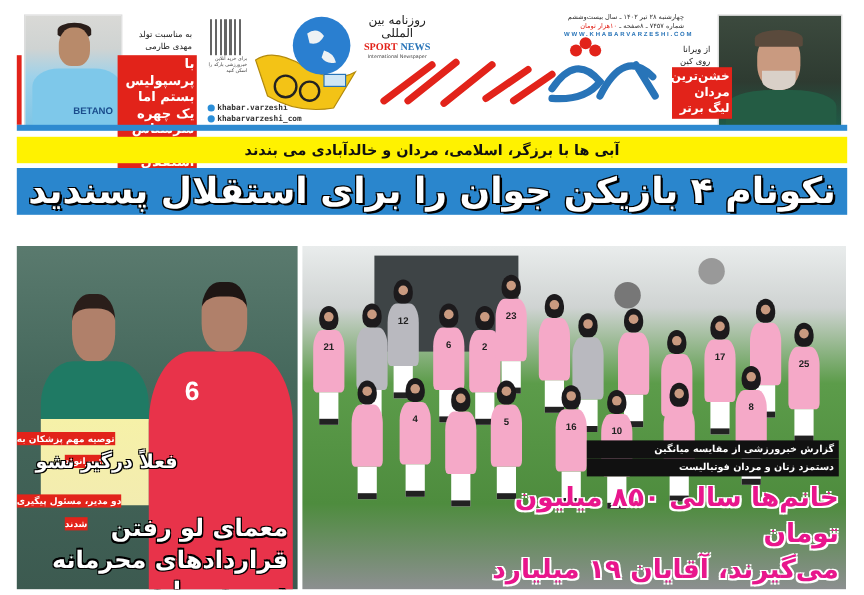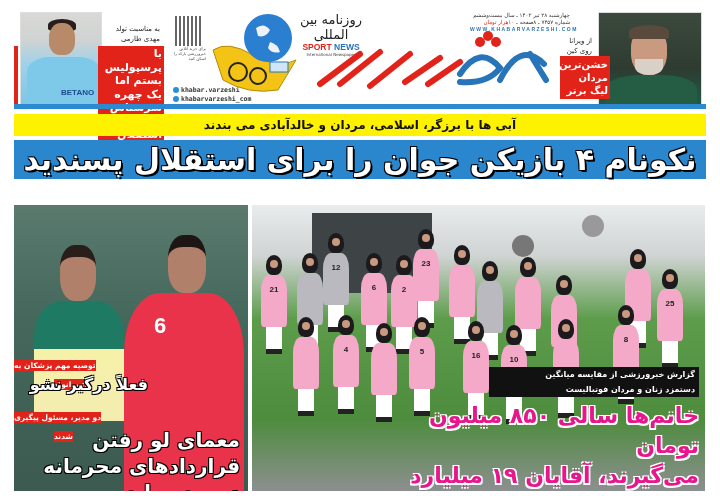--- a/index.html
+++ b/index.html
@@ -15,23 +15,23 @@
   .left-feature-photo .brand{position:absolute;left:40px;top:75px;color:#1a4c8c;font:bold 8px "Liberation Sans",sans-serif;}
   .red-strip{left:14px;top:46px;width:4px;height:58px;background:#e2231a;}
   .left-feature-kicker{left:100px;top:24px;width:60px;text-align:right;font-size:7px;line-height:10px;color:#222;}
   .left-feature-headline{left:98px;top:46px;width:62px;background:#e2231a;color:#fff;font:bold 11px "DejaVu Sans",sans-serif;line-height:13.5px;text-align:right;padding:1px 2px;}
   .qr{left:175px;top:16px;width:28px;height:30px;background:repeating-linear-gradient(90deg,#333 0 2px,#fff 2px 4px),#fff;opacity:.75;}
   .qr-caption{left:172px;top:46px;width:34px;font-size:4px;line-height:5px;color:#444;text-align:right;}
   .social{left:173px;font:bold 6.5px "DejaVu Sans Mono",monospace;color:#333;display:flex;align-items:center;gap:2px;}
   .social .tg{width:6px;height:6px;border-radius:50%;background:#2a8ed8;display:inline-block;}
   .globe-logo{left:208px;top:10px;width:90px;height:85px;}
   .sportnews{left:296px;top:12px;width:70px;text-align:center;}
-  .sportnews .fa{font-size:13px;color:#222;}
+  .sportnews .fa{font-size:10px;color:#222;}
   .sportnews .en{font:bold 8.5px "Liberation Sans",sans-serif;color:#e2231a;}
-  .sportnews .en span{color:#2874b8;}
+  .sportnews .en span{color:#2874b8;font-family:Liberation Serif, serif;}
   .sportnews .sub{font-size:4px;color:#444;}
   .title-logo{left:300px;top:24px;width:260px;height:70px;}
   .date-block{left:470px;top:12px;width:100px;text-align:right;font-size:5.5px;line-height:7px;color:#333;}
   .date-block .price{color:#e2231a;}
   .date-block .url{letter-spacing:1.5px;font:bold 5px "Liberation Sans",sans-serif;color:#2874b8;direction:ltr;text-align:right;}
   .right-feature-kicker{left:556px;top:36px;width:36px;text-align:right;font-size:7px;line-height:10px;color:#222;}
   .right-feature-headline{left:560px;top:56px;width:46px;background:#e2231a;color:#fff;font:bold 10px "DejaVu Sans",sans-serif;line-height:13px;padding:2px 2px;}
   .right-feature-photo{left:598px;top:12px;width:102px;height:92px;border:1px solid #ddd;background:linear-gradient(180deg,#3c4a3e 0%,#2e3b31 60%,#1f5a46 100%);overflow:hidden;}
   .right-feature-photo .face{position:absolute;left:32px;top:16px;width:36px;height:46px;background:#c99a80;border-radius:40% 40% 45% 45%;}
   .right-feature-photo .hair{position:absolute;left:30px;top:12px;width:40px;height:14px;background:#5a4a3c;border-radius:50% 50% 10% 10%;}
@@ -203,20 +203,25 @@
   <div class="girl" style="left:262px;top:52px;">
       <div class="hj"></div>
       <div class="body"></div>
       <div class="legs"></div>
     </div>
   <div class="girl" style="left:298px;top:70px;">
       <div class="hj"></div>
       <div class="body"></div>
       <div class="legs"></div>
     </div>
+  <div class="girl" style="left:334px;top:58px;">
+      <div class="hj"></div>
+      <div class="body">17</div>
+      <div class="legs"></div>
+    </div>
   <div class="girl" style="left:372px;top:44px;">
       <div class="hj"></div>
       <div class="body"></div>
       <div class="legs"></div>
     </div>
   <div class="girl" style="left:404px;top:64px;">
       <div class="hj"></div>
       <div class="body">25</div>
       <div class="legs"></div>
     </div>

